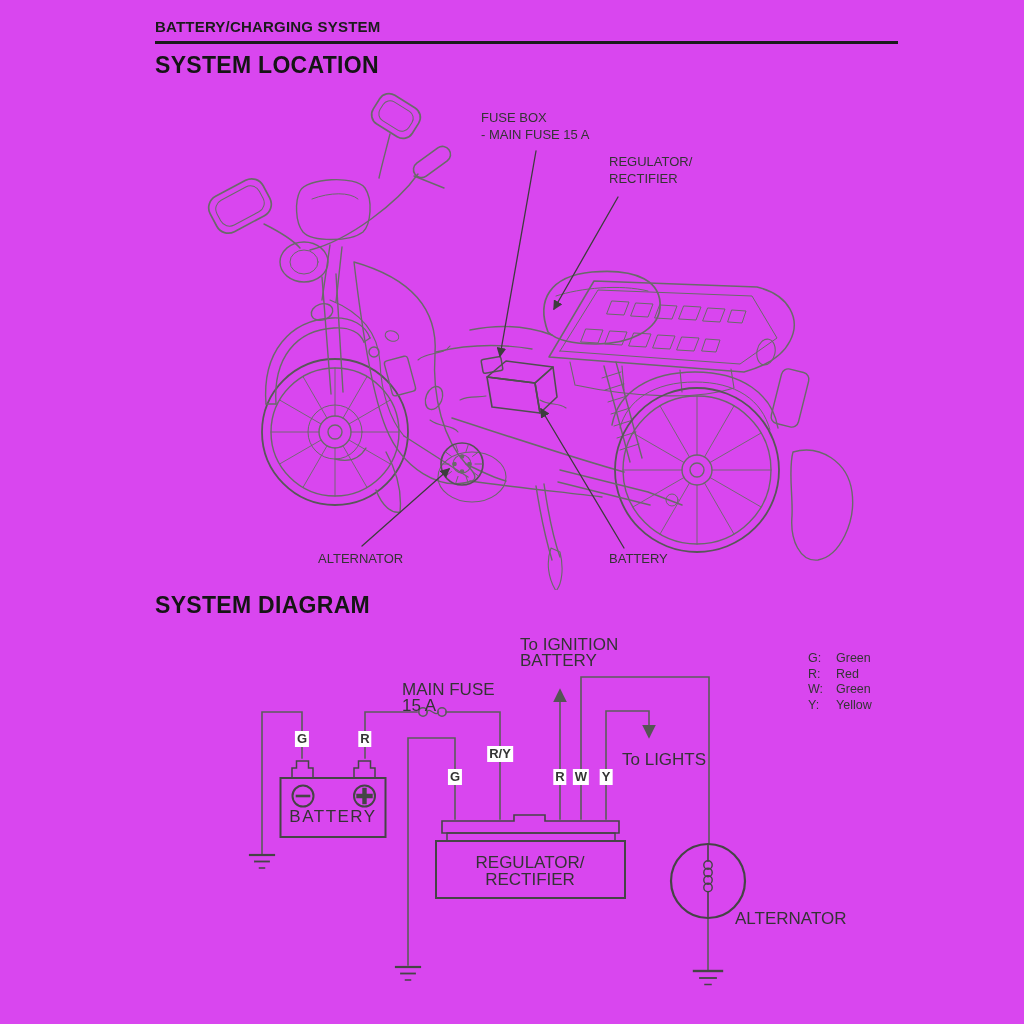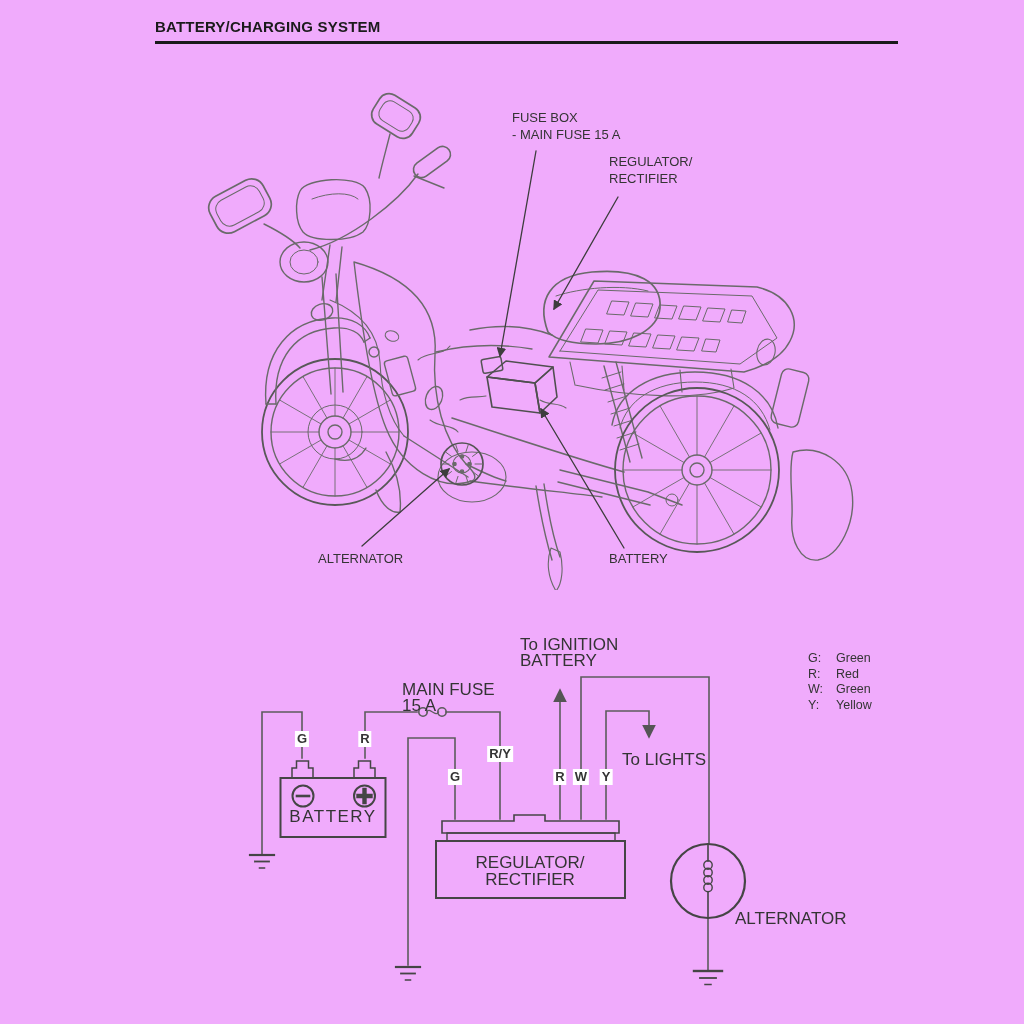--- a/index.html
+++ b/index.html
@@ -1,16 +1,16 @@
 <!DOCTYPE html>
 <html><head>
 <meta charset="utf-8">
 <style>
   html,body{margin:0;padding:0;background:#ffffff;}
-  #page{position:relative;width:1024px;height:1024px;background:#f0abfc;overflow:hidden;
+  #page{position:relative;width:1024px;height:1024px;background:#d946ef;overflow:hidden;
         font-family:"Liberation Sans", sans-serif;color:#303030;}
   .abs{position:absolute;}
   .hdr-section{left:155px;top:18px;font-size:15px;font-weight:bold;color:#1b1b1b;letter-spacing:.2px;}
   .hdr-rule{left:155px;top:41px;width:743px;height:3px;background:#1a1a1a;}
   .h1{font-size:23px;font-weight:bold;color:#151515;letter-spacing:.3px;}
   .lbl{font-size:13px;line-height:17px;color:#343434;white-space:nowrap;}
   .lbl2{font-size:17px;line-height:16px;color:#343434;white-space:nowrap;}
   .pin{position:absolute;transform:translateX(-50%);font-size:13px;font-weight:bold;
        color:#343434;background:#fff;padding:0 2px;line-height:16px;white-space:nowrap;}
   .ctr{text-align:center;}
@@ -20,20 +20,21 @@
   .legend-row{display:flex;}
   .legend-code{width:28px;}
 </style>
 </head>
 <body>
 
 <div id="page">
 
   <div class="abs hdr-section">BATTERY/CHARGING SYSTEM</div>
   <div class="abs hdr-rule"></div>
+  <div class="abs h1" style="left:155px;top:52px;">SYSTEM LOCATION</div>
 
   <svg style="left:180px;top:85px;" width="700" height="505" viewBox="180 85 700 505" fill="none" stroke="#6a6a6a" stroke-width="1.4" stroke-linecap="round" stroke-linejoin="round">
     <defs>
       <marker id="ah" viewBox="0 0 10 10" refX="8.5" refY="5" markerWidth="7.5" markerHeight="7.5" orient="auto-start-reverse">
         <path d="M0,0 L10,5 L0,10 Z" fill="#3d3d3d" stroke="none"></path>
       </marker>
     </defs>
 
     <g>
       <circle cx="335" cy="432" r="73" stroke="#585858" stroke-width="1.8"></circle>
@@ -161,31 +162,32 @@
     </g>
 
     <g stroke="#3d3d3d" stroke-width="1.3">
       <path d="M536,151 L500,356" marker-end="url(#ah)"></path>
       <path d="M618,197 L554,309" marker-end="url(#ah)"></path>
       <path d="M624,548 L541,409" marker-end="url(#ah)"></path>
       <path d="M362,546 L449,469" marker-end="url(#ah)"></path>
     </g>
   </svg>
 
-  <div class="abs lbl" style="left:481px;top:109px;margin-left:31px;">
+  <div class="abs lbl" style="left:481px;top:109px;">
     <div>FUSE BOX</div>
     <div>- MAIN FUSE 15 A</div>
   </div>
   <div class="abs lbl" style="left:609px;top:153px;">
     <div>REGULATOR/</div>
     <div>RECTIFIER</div>
   </div>
   <div class="abs lbl" style="left:318px;top:550px;">ALTERNATOR</div>
   <div class="abs lbl" style="left:609px;top:550px;">BATTERY</div>
 
+  <div class="abs h1" style="left:155px;top:592px;">SYSTEM DIAGRAM</div>
 
   <svg style="left:240px;top:630px;" width="680" height="380" viewBox="240 630 680 380" fill="none" stroke="#5c5c5c" stroke-width="1.6" stroke-linecap="square" stroke-linejoin="miter">
     <defs>
       <marker id="ah2" viewBox="0 0 10 10" refX="8" refY="5" markerWidth="8.5" markerHeight="8.5" orient="auto-start-reverse">
         <path d="M0,0 L10,5 L0,10 Z" fill="#555555" stroke="none"></path>
       </marker>
     </defs>
 
     <g>
       <path d="M302,758 V712 H262 V854"></path>

